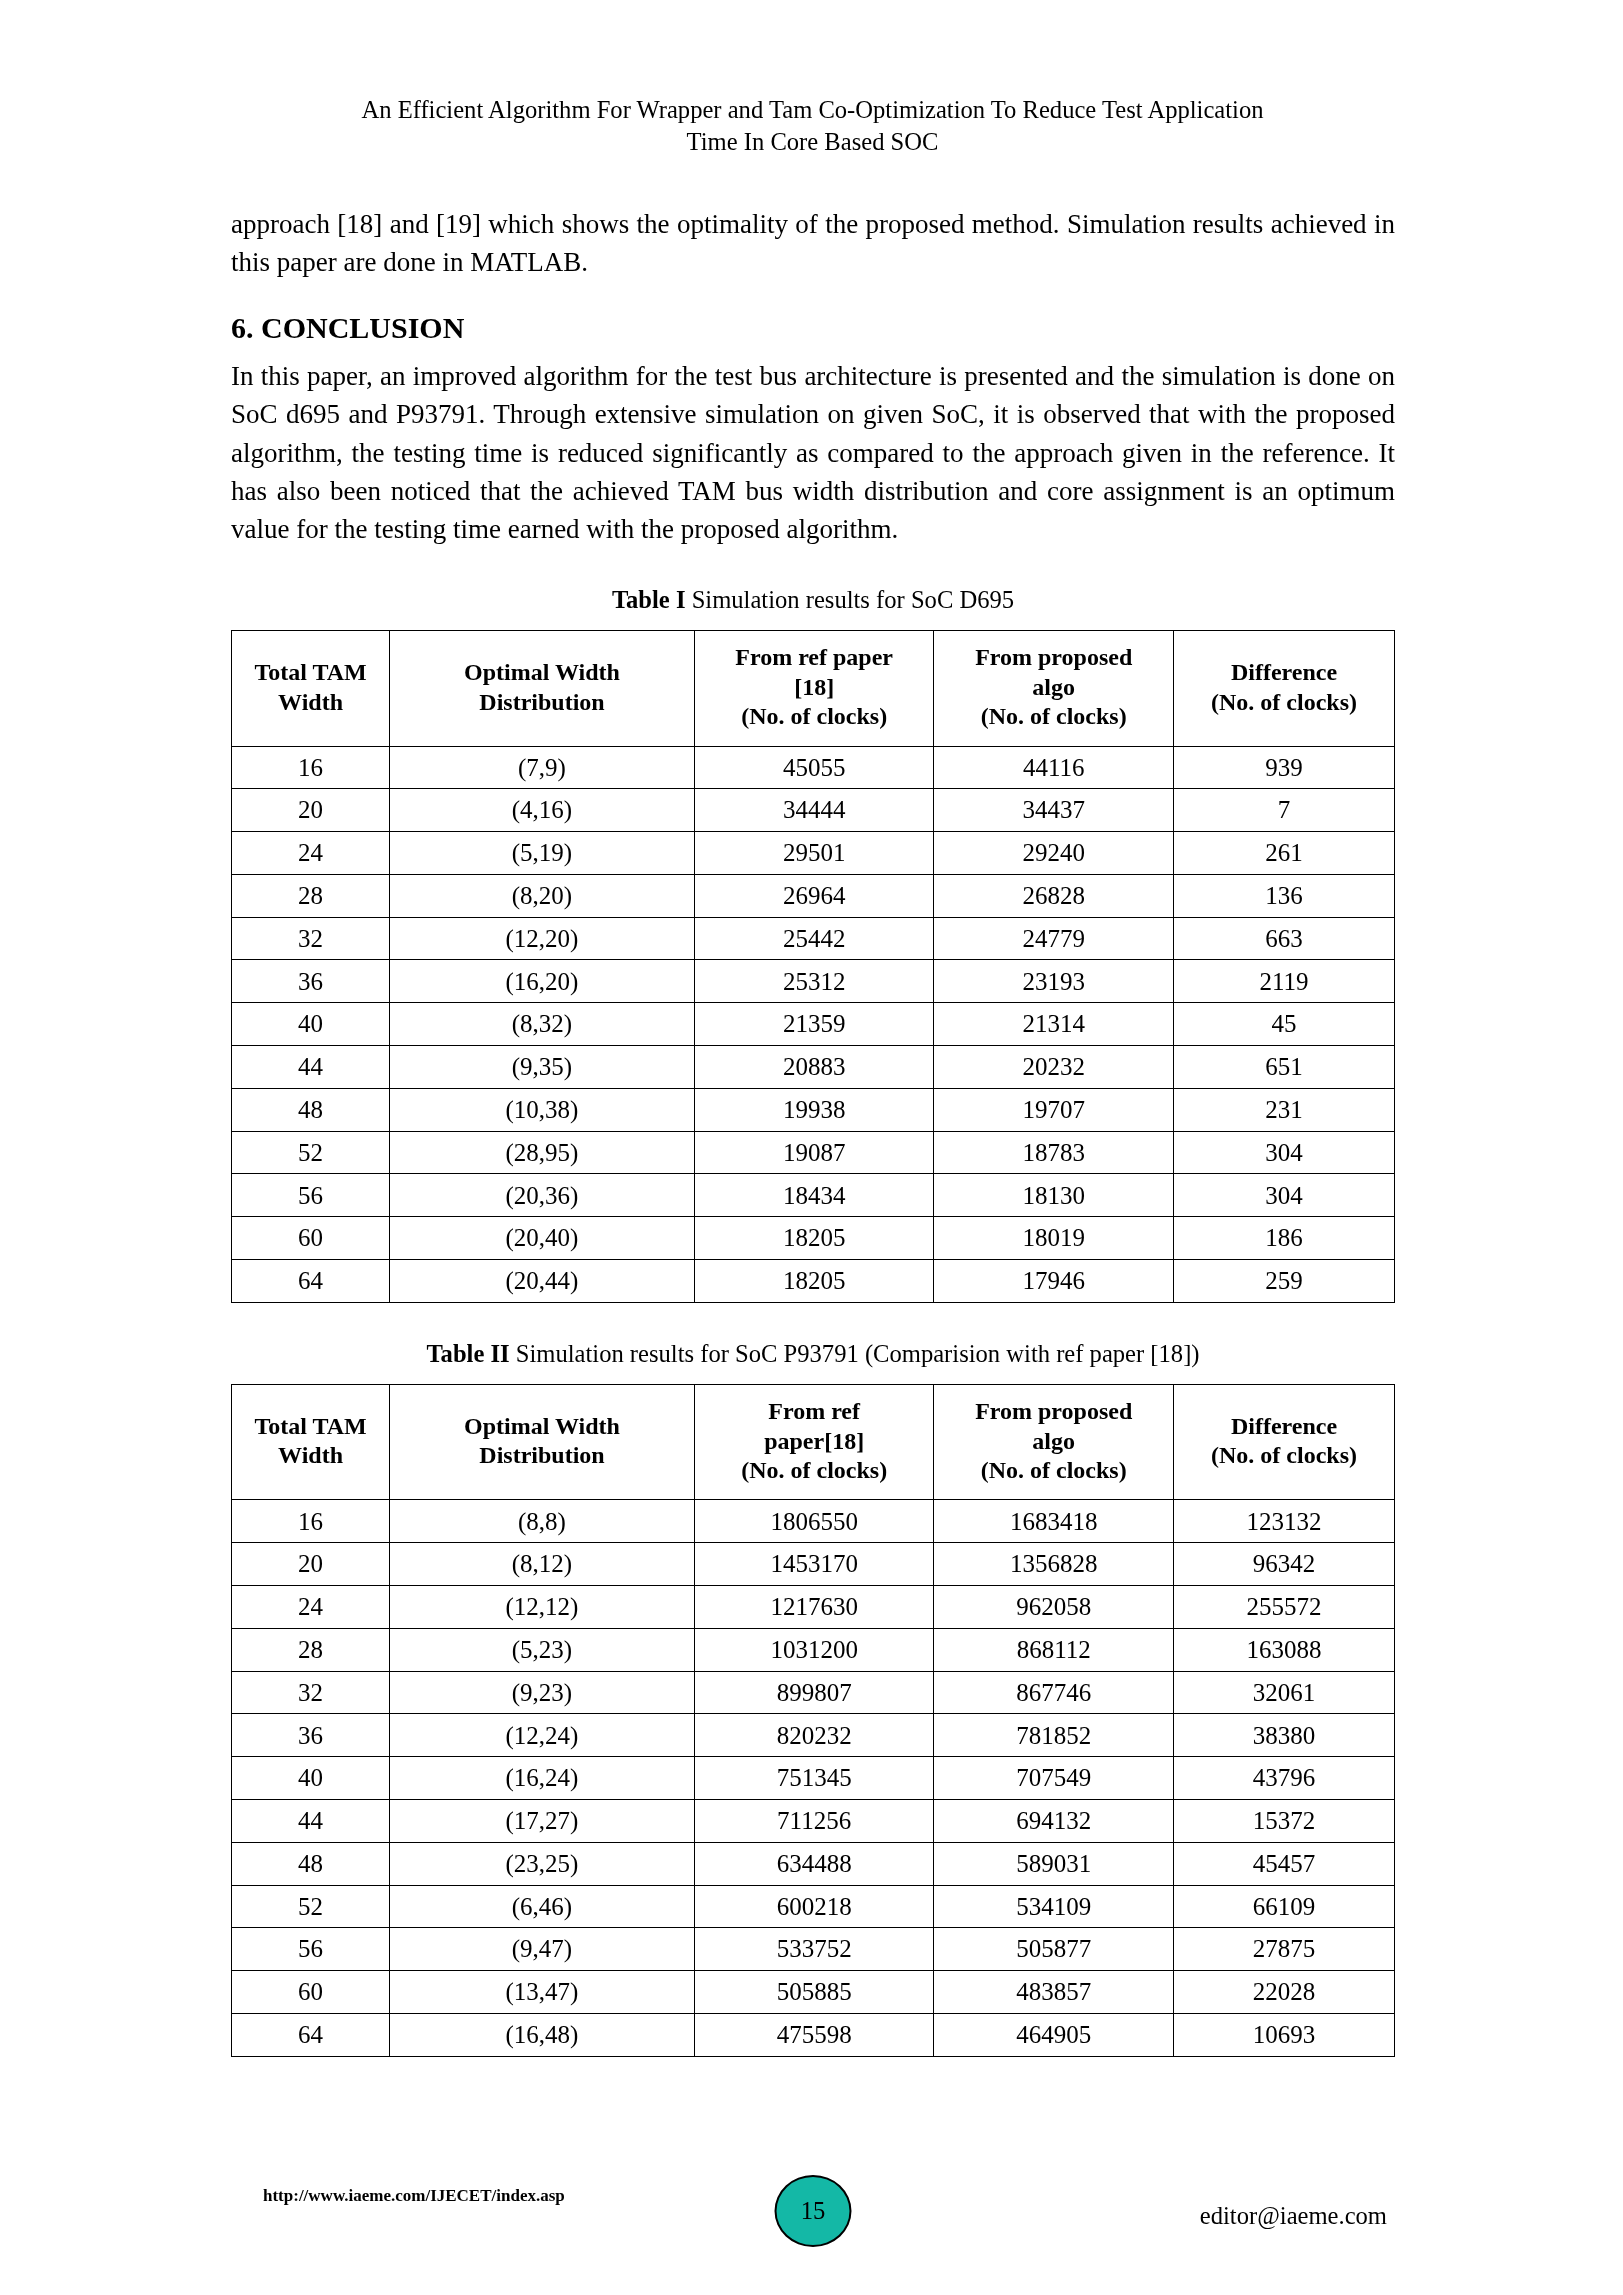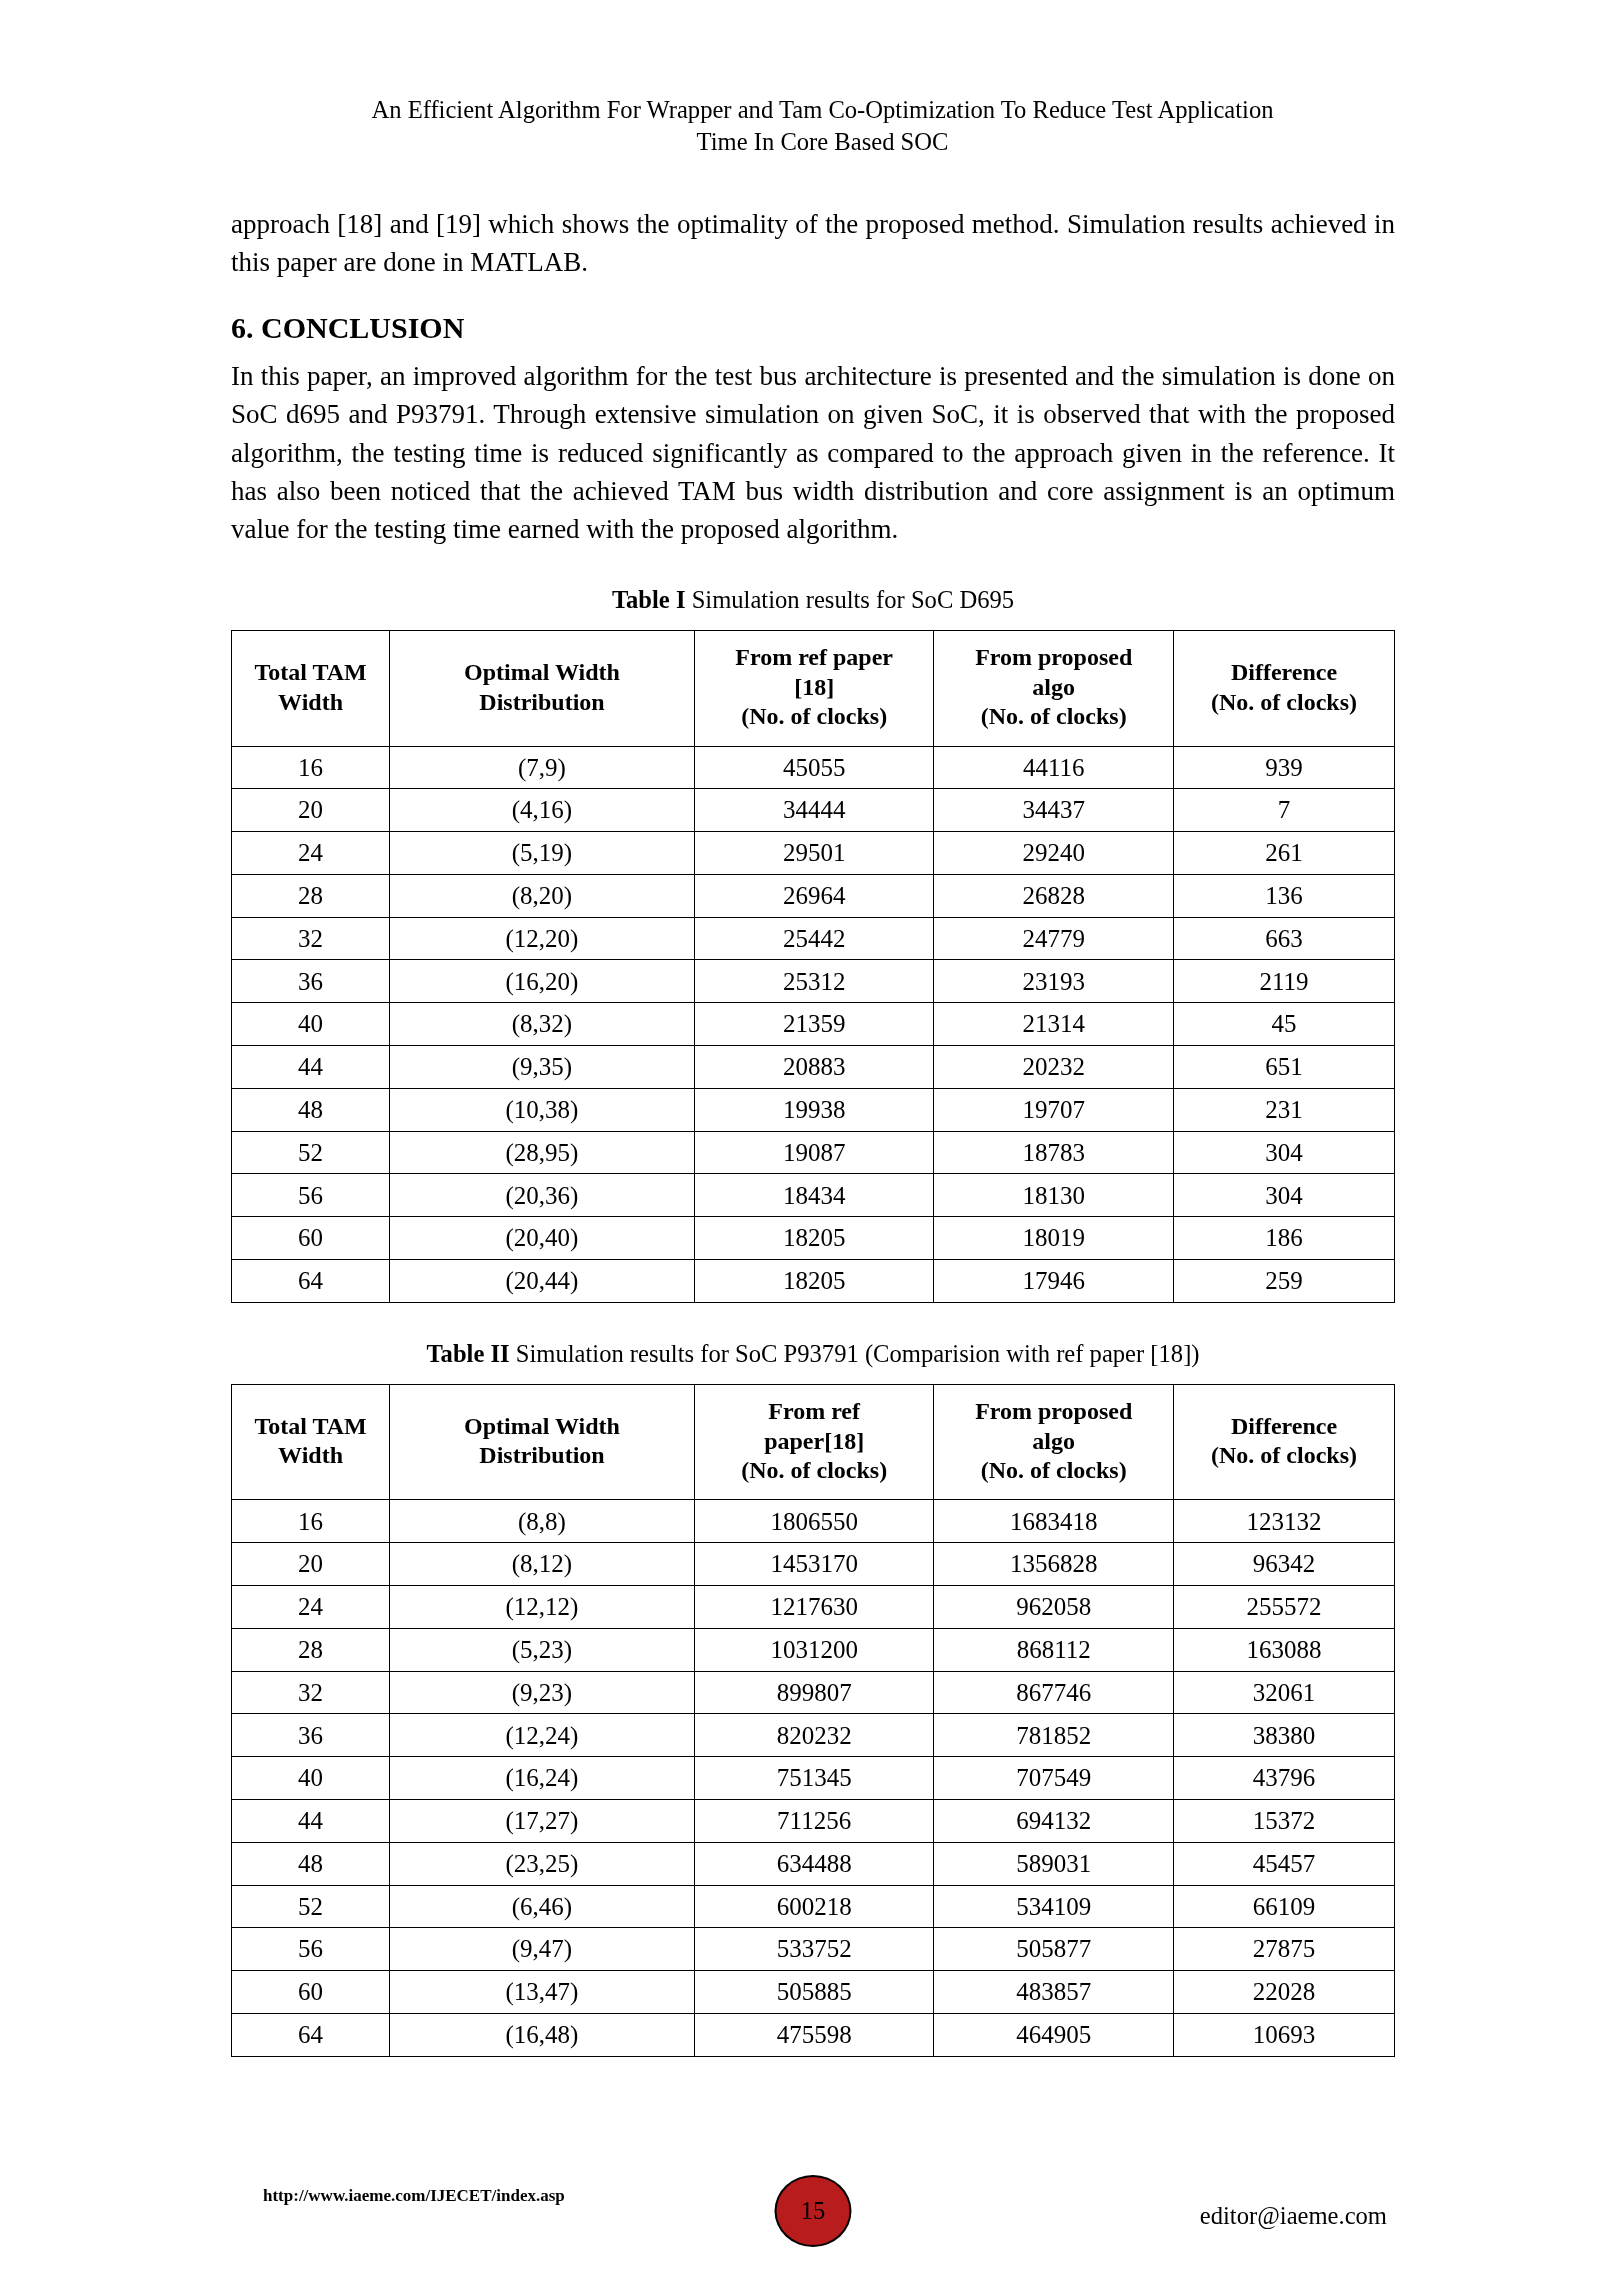--- a/index.html
+++ b/index.html
@@ -10,21 +10,21 @@
     color:#000000;
     position:relative;
     overflow:hidden;
   }
   .page {
     position:absolute; inset:0;
     padding:0;
   }
   .running-head {
     position:absolute;
-    left:240px; top:94px; width:1165px;
+    left:230px; top:94px; width:1165px;
     text-align:center;
     font-size:24.6px;
     line-height:1.30;
   }
   .content {
     position:absolute;
     left:231px; top:205px; width:1164px;
   }
   p.body-text {
     margin:0 0 0 0;
@@ -95,21 +95,21 @@
   }
   .page-number-badge {
     position:absolute;
     left:50%; top:0px;
     transform:translateX(-50%);
     width:73px; height:68px;
     border:2.4px solid #000000;
     border-radius:50%;
     display:flex; align-items:center; justify-content:center;
     font-size:24.6px;
-    background:#b91c1c;
+    background:#14b8a6;
   }
 </style>
 </head>
 <body>
 
 <div class="page">
 
   <div class="running-head">
     <div>An Efficient Algorithm For Wrapper and Tam Co-Optimization To Reduce Test Application</div>
     <div>Time In Core Based SOC</div>

